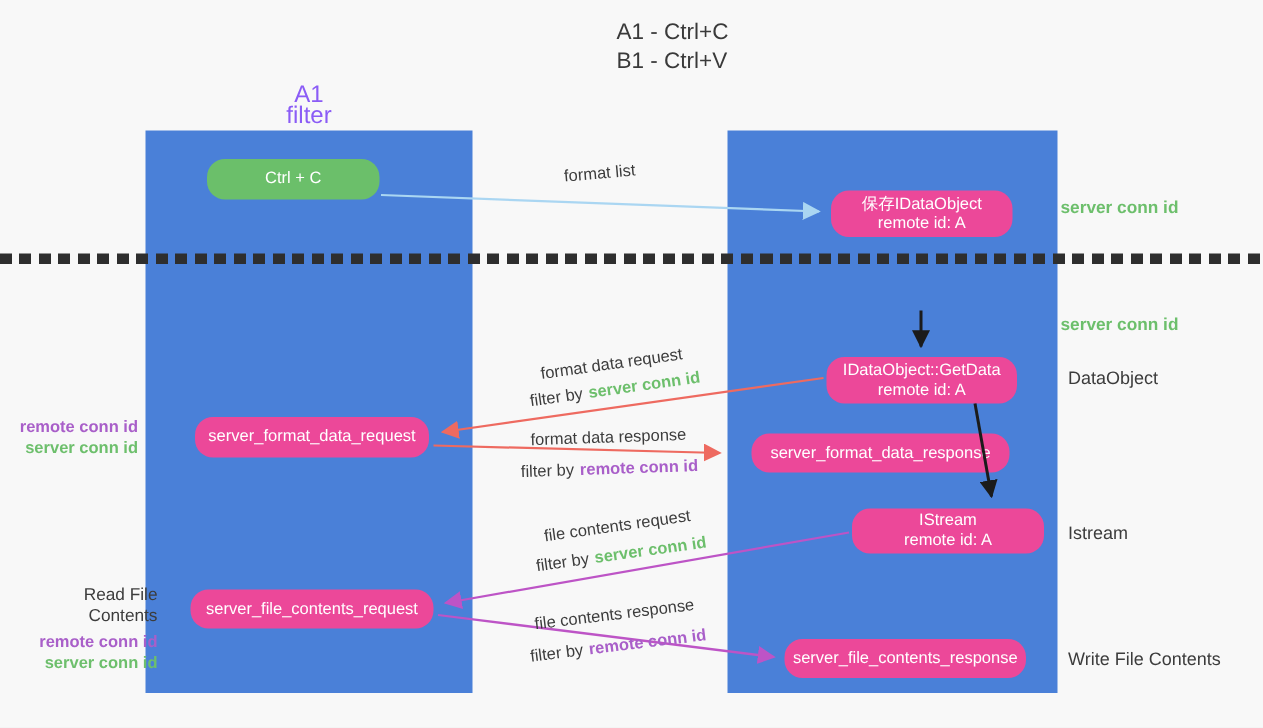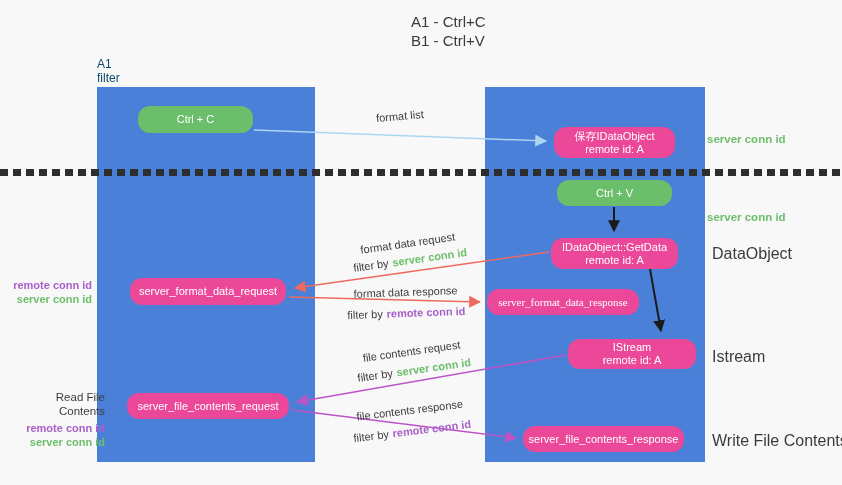--- a/index.html
+++ b/index.html
@@ -3,21 +3,21 @@
 <meta charset="utf-8">
 <style>
   * { margin:0; padding:0; box-sizing:border-box; }
   body { background:#e8e8e8; font-family:"Liberation Sans", sans-serif; }
   .canvas {
     position:relative; width:842px; height:485px;
     background:#f8f8f8; overflow:hidden;
     font-family:"Liberation Sans", sans-serif;
   }
   .title { position:absolute; left:368px; top:12px; font-size:15px; line-height:19px; color:#3a3a3a; z-index:2;margin-left:43px; }
-  .col-header { position:absolute; font-size:12px; line-height:14px; color:#0c4a6e; z-index:2; }
+  .col-header { position:absolute; text-align:center; font-size:16px; line-height:14px; color:#8b5cf6; z-index:2; }
   .col-header.a { left:97px; top:57px; width:218px; }
   .col-header.b { left:485px; top:57px; width:220px; }
   .lifeline { position:absolute; top:87px; height:375px; background:#4a80d8; z-index:1; }
   .lifeline.a { left:97px; width:218px; }
   .lifeline.b { left:485px; width:220px; }
   .separator {
     position:absolute; left:0; top:169px; width:842px; height:7px; z-index:5;
     background:repeating-linear-gradient(to right, #2e2e2e 0 8px, transparent 8px 13px);
   }
   .box {
@@ -25,36 +25,36 @@
     display:flex; flex-direction:column; justify-content:center;
     text-align:center; white-space:nowrap;border-radius:12px;
   }
   .box.green  { background:#6bbf6a; }
   .box.orange { background:#ec4899; }
   #box-ctrl-c   { left:138px; top:106px; width:115px; height:27px; }
   #box-save-obj { left:554px; top:127px; width:121px; height:31px; }
   #box-ctrl-v   { left:557px; top:180px; width:115px; height:26px; }
   #box-getdata  { left:551px; top:238px; width:127px; height:31px; }
   #box-fmt-req  { left:130px; top:278px; width:156px; height:27px; }
-  #box-fmt-resp { left:487px; top:289px; width:152px; height:26px;font-family:Liberation Serif, serif; }
+  #box-fmt-resp { left:501px; top:289px; width:172px; height:26px; }
   #box-istream  { left:568px; top:339px; width:128px; height:30px; }
   #box-file-req { left:127px; top:393px; width:162px; height:26px; }
   #box-file-resp{ left:523px; top:426px; width:161px; height:26px; }
   .arrows { position:absolute; left:0; top:0; z-index:6; pointer-events:none; }
   .alabel { position:absolute; z-index:7; font-size:11px; color:#3c3c3c; text-align:center; white-space:nowrap; }
   #lbl-format-list { left:376px; top:110px; transform:rotate(-5deg); }
   #lbl-fmt-req  { left:343px; top:235px; width:132px; line-height:17px; transform:rotate(-8deg); }
   #lbl-fmt-resp { left:340px; top:282px; width:132px; line-height:21px; transform:rotate(-2deg); }
   #lbl-file-req { left:350px; top:342px; width:126px; line-height:19px; transform:rotate(-8deg); }
   #lbl-file-resp{ left:343px; top:400px; width:136px; line-height:21px; transform:rotate(-7deg); }
   .kw-green  { color:#6dbf6c; font-weight:bold; margin-left:0.35em; }
   .kw-purple { color:#a95fc9; font-weight:bold; margin-left:0.35em; }
   .ann { position:absolute; z-index:2; font-size:11.5px; white-space:nowrap; }
   .ann.green  { color:#6dbf6c; font-weight:bold; }
-  .ann.dark   { color:#3c3c3c; font-size:16px; }
+  .ann.dark   { color:#3c3c3c; font-size:12px; }
   #ann-sconn-1 { left:707px; top:133px; }
   #ann-sconn-2 { left:707px; top:211px; }
   #ann-dataobject { left:712px; top:245px; }
   #ann-istream { left:712px; top:348px; }
   #ann-write { left:712px; top:432px; }
   .left-group { position:absolute; left:0; width:92px; z-index:2; text-align:right; font-size:11px; line-height:14px; }
   #left-group-1 { top:278px; }
   #left-group-2 { top:390px;margin-left:13px; }
   .left-group .dark { color:#3c3c3c; font-size:11.5px; font-weight:normal; margin-bottom:3px; }
   .left-group .purple { color:#a95fc9; font-weight:bold; }
@@ -79,23 +79,20 @@
   <div class="lifeline b"></div>
 
   <div class="separator"></div>
 
   <div class="box green" id="box-ctrl-c">
     <div>Ctrl + C</div>
   </div>
   <div class="box orange" id="box-save-obj">
     <div>保存IDataObject</div>
     <div>remote id: A</div>
-  </div>
-  <div class="box green" id="box-ctrl-v">
-    <div>Ctrl + V</div>
   </div>
   <div class="box orange" id="box-getdata">
     <div>IDataObject::GetData</div>
     <div>remote id: A</div>
   </div>
   <div class="box orange" id="box-fmt-req">
     <div>server_format_data_request</div>
   </div>
   <div class="box orange" id="box-fmt-resp">
     <div>server_format_data_response</div>

